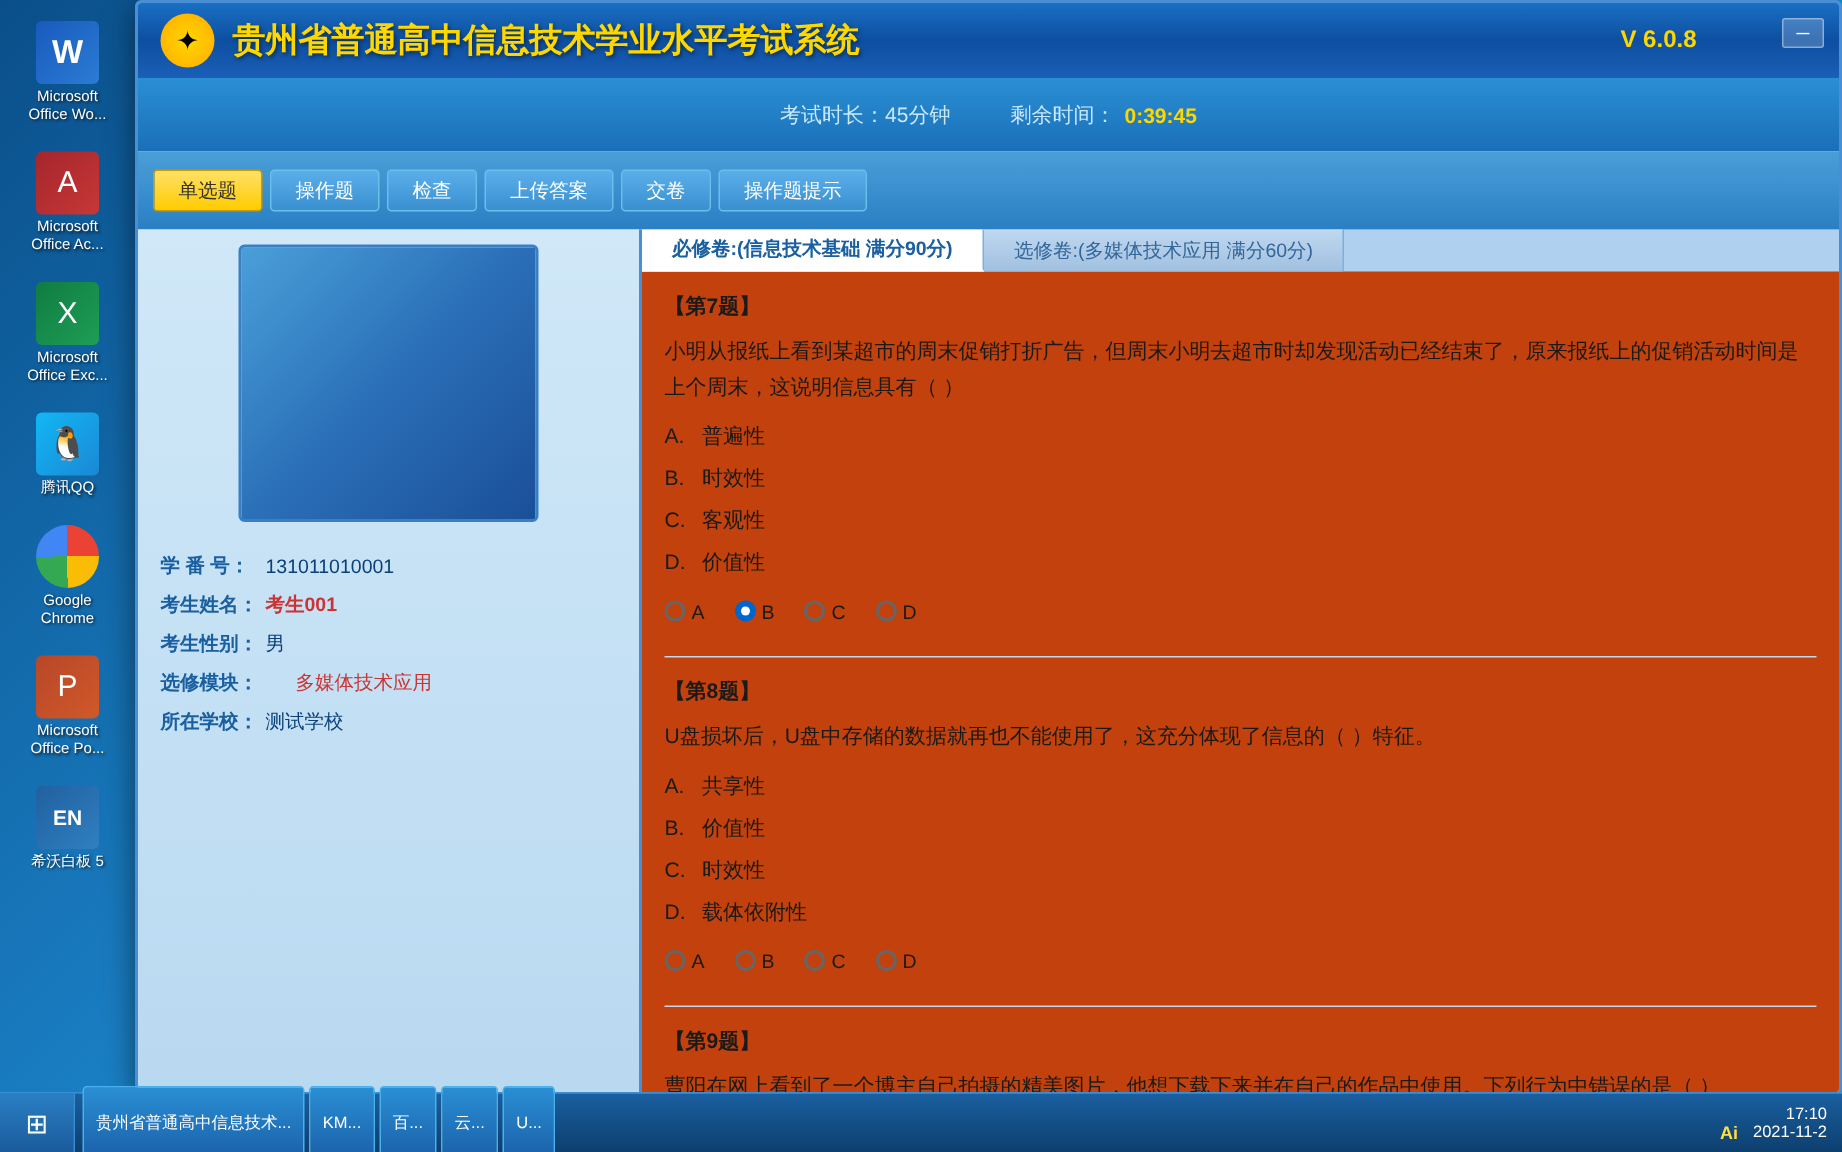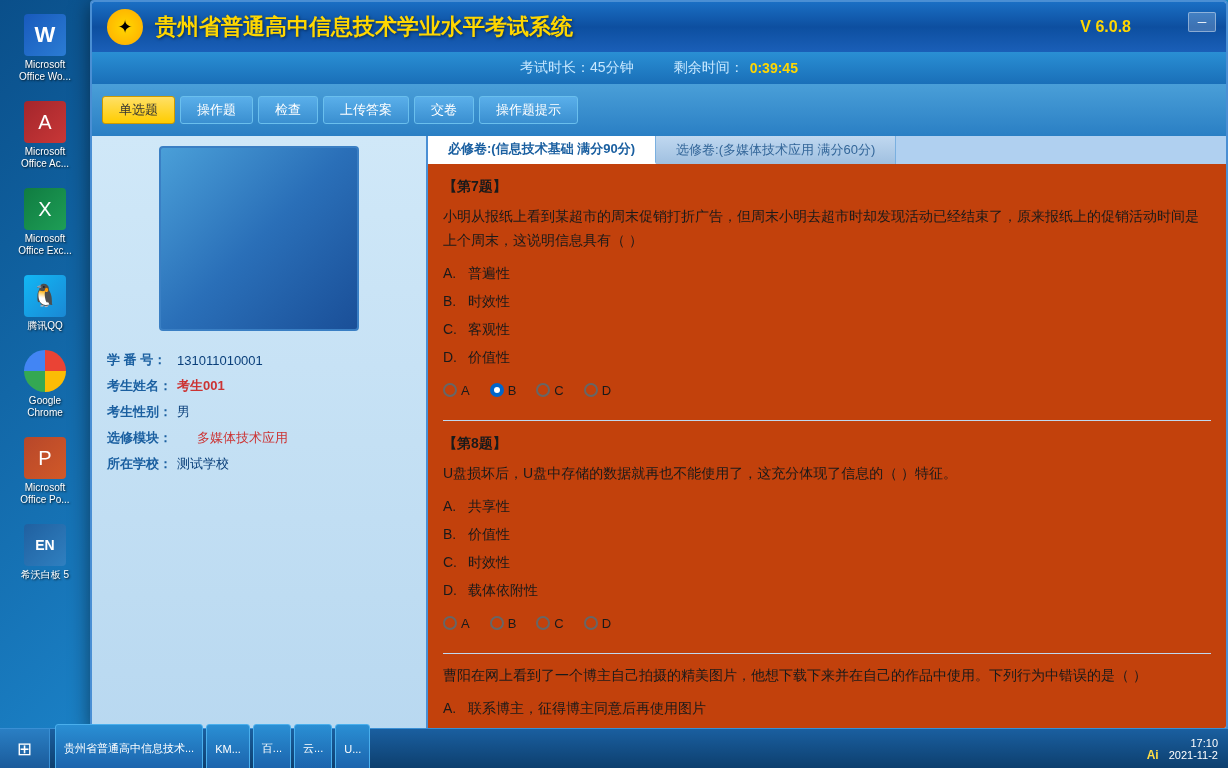--- a/index.html
+++ b/index.html
@@ -192,21 +192,21 @@
       display: flex;
       align-items: center;
       justify-content: center;
       color: white;
       font-size: 12px;
       cursor: pointer;
     }
 
     
     .timer-bar {
-      height: 32px;
+      height: 49px;
       background: linear-gradient(to bottom, #2a8fd4, #1a6fb8);
       display: flex;
       align-items: center;
       justify-content: center;
       gap: 40px;
       color: white;
       font-size: 14px;
     }
     .timer-item { display: flex; align-items: center; gap: 6px; }
     .timer-label { color: #c8e8ff; }
@@ -572,20 +572,21 @@
               <label class="radio-option">
                 <div class="radio-circle"></div>
                 <span>D</span>
               </label>
             </div>
           </div>
 
           <hr class="divider-line">
 
           <div class="question-block">
+            <div class="question-title">【第9题】</div>
             <div class="question-text">曹阳在网上看到了一个博主自己拍摄的精美图片，他想下载下来并在自己的作品中使用。下列行为中错误的是（    ）</div>
             <div class="option-item">
               <span class="option-letter">A.</span>
               <span class="option-text">联系博主，征得博主同意后再使用图片</span>
             </div>
 
           </div>
 
         </div>
       </div>

